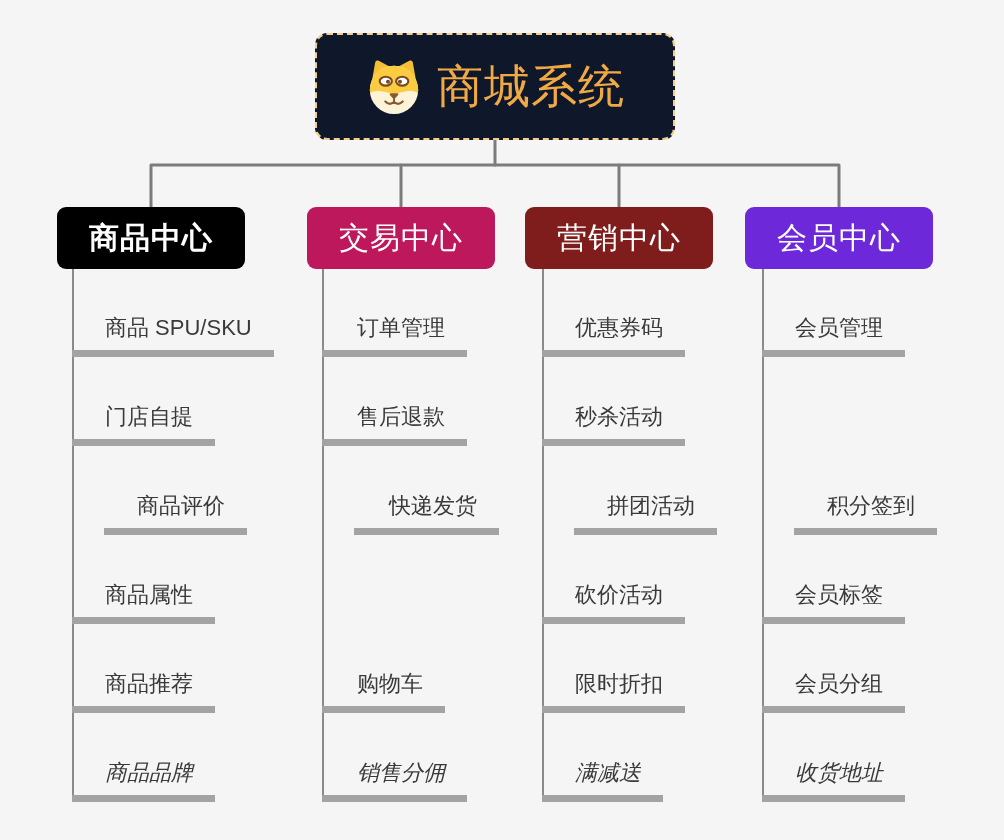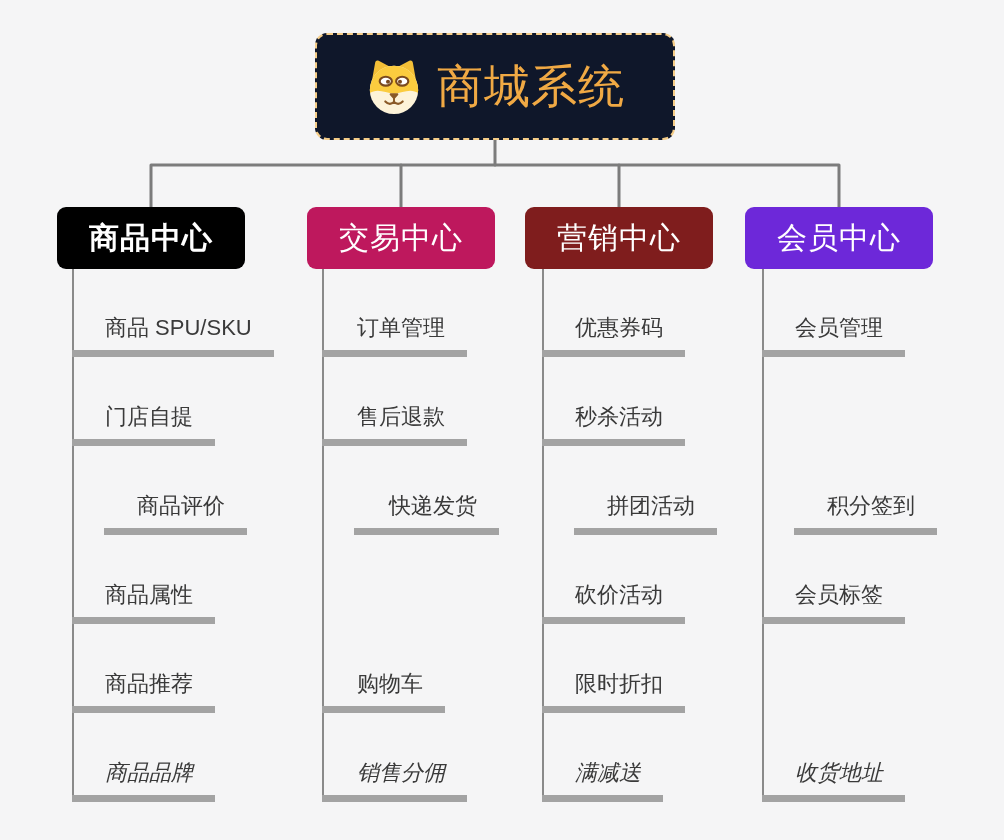--- a/index.html
+++ b/index.html
@@ -143,17 +143,20 @@
 
   <div class="leaf c3 r0">
       <span>会员管理</span>
     </div>
   <div class="leaf c3 r3">
       <span>会员标签</span>
     </div>
   <div class="leaf c3 r2">
       <span>积分签到</span>
     </div>
+  <div class="leaf c3 r4">
+      <span>会员分组</span>
+    </div>
   <div class="leaf c3 r5">
       <span>收货地址</span>
     </div>
 
 </div>
 
 </body></html>

